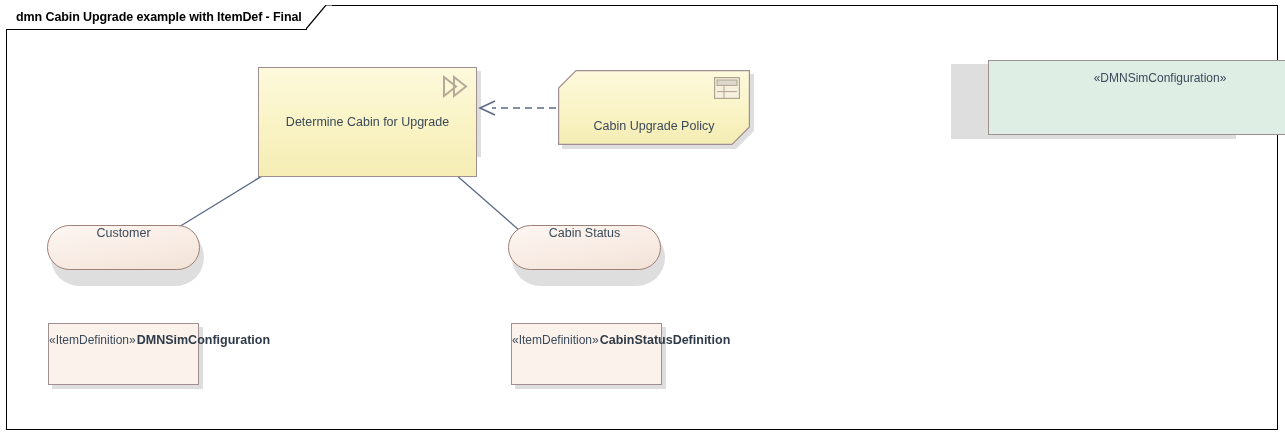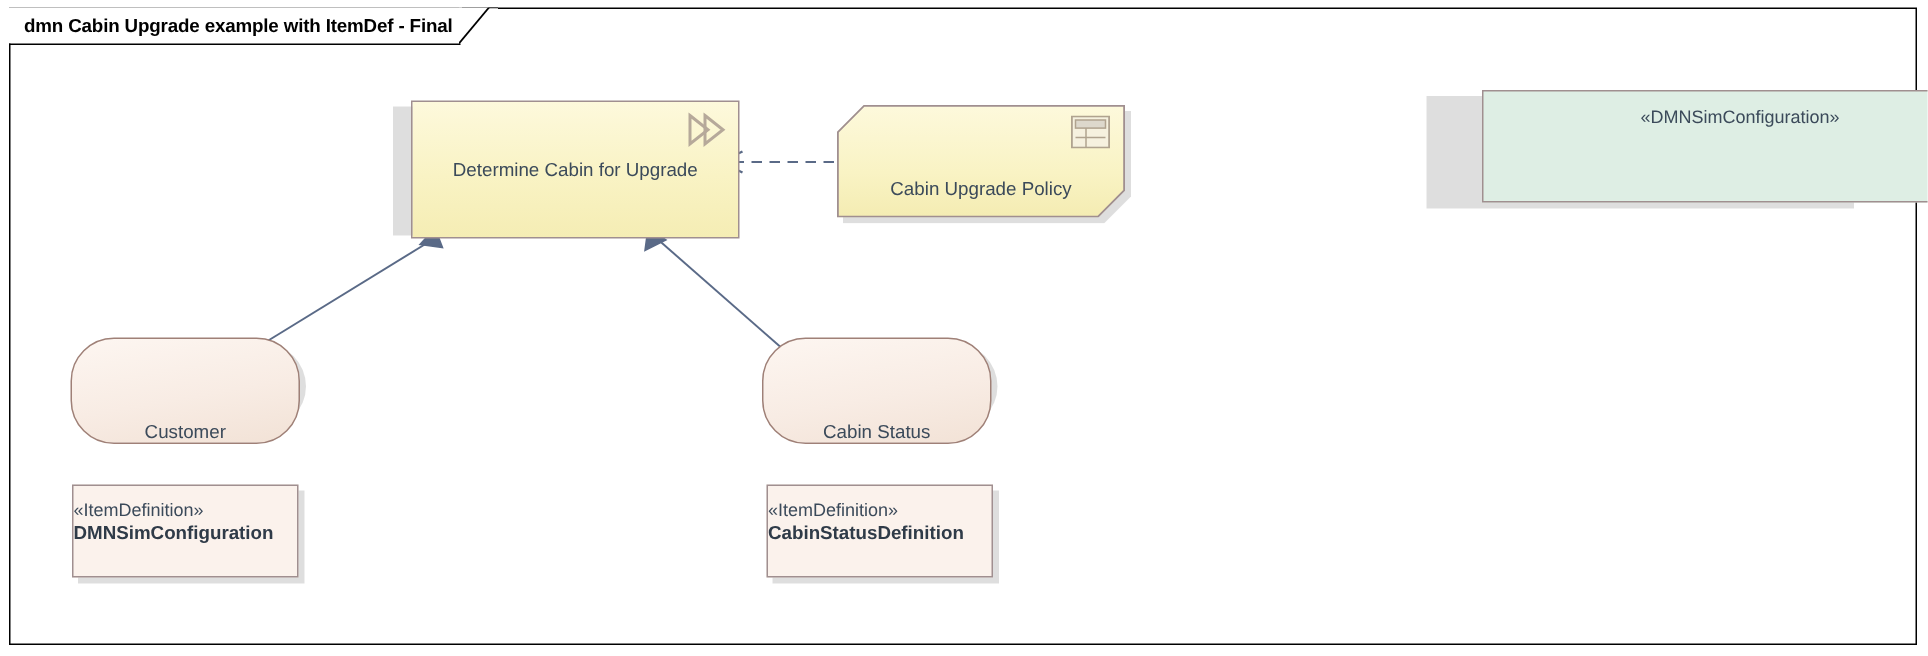--- a/index.html
+++ b/index.html
@@ -46,21 +46,21 @@
   }
 
   
   .shadow{
     position:absolute;background:rgba(0,0,0,0.13);
     z-index:1;
   }
 
   
   #decision{
-    position:absolute;left:274px;top:67px;width:219px;height:92px;
+    position:absolute;left:258px;top:67px;width:219px;height:110px;
     background:linear-gradient(180deg,#fdf9dc 0%,#f9f3c4 55%,#f5edb4 100%);
     border:1px solid #a08f90;
     box-sizing:border-box;
     display:flex;align-items:center;justify-content:center;
     z-index:3;
   }
   #decision .node-label{
     font-size:12.5px;color:#3b4a5a;text-align:center;
   }
   #decision-shadow{left:262px;top:71px;width:219px;height:86px;}
@@ -100,46 +100,46 @@
   #simconfig .stack{
     position:absolute;left:0;right:0;top:10px;
     display:flex;flex-direction:column;align-items:center;gap:1px;
   }
   .stereotype{font-size:12px;color:#3b4a5a;}
   .elem-name{font-size:12.5px;font-weight:bold;color:#2f3b48;}
   .doc-icon{position:absolute;right:9px;top:8px;width:22px;height:24px;}
 
   
   .inputdata{
-    position:absolute;height:71px;
+    position:absolute;height:45px;
     border:1px solid #9f8077;
     border-radius:29px;
     box-sizing:border-box;
     background:linear-gradient(170deg,#fdf6f1 0%,#f8ece4 55%,#f2e2d6 100%);
-    display:flex;align-items:flex-end;justify-content:center;
+    display:flex;align-items:flex-start;justify-content:center;
     z-index:3;
   }
   .inputdata .node-label{font-size:12.5px;color:#3b4a5a;}
   .inputdata-shadow{border-radius:29px;height:57px;}
   #input-customer{left:47px;top:225px;width:153px;}
   #input-customer-shadow{left:51px;top:229px;width:153px;}
   #input-cabinstatus{left:508px;top:225px;width:153px;}
   #input-cabinstatus-shadow{left:512px;top:229px;width:153px;}
 
   
   .itemdef{
     position:absolute;height:62px;
     border:1px solid #a08f90;
     box-sizing:border-box;
     background:#fbf2ec;
     z-index:3;
   }
   .itemdef .stack{
     position:absolute;left:0;right:0;top:9px;
-    display:flex;flex-direction:column;align-items:flex-start;gap:1px;
+    display:flex;flex-direction:row;align-items:flex-end;gap:1px;
   }
   .itemdef-shadow{height:62px;}
   #itemdef-customer{left:48px;top:323px;width:151px;}
   #itemdef-customer-shadow{left:52px;top:327px;width:151px;}
   #itemdef-cabinstatus{left:511px;top:323px;width:151px;}
   #itemdef-cabinstatus-shadow{left:515px;top:327px;width:151px;}
 
   
   #connectors{position:absolute;left:0;top:0;width:1285px;height:437px;z-index:2;}
 </style>

